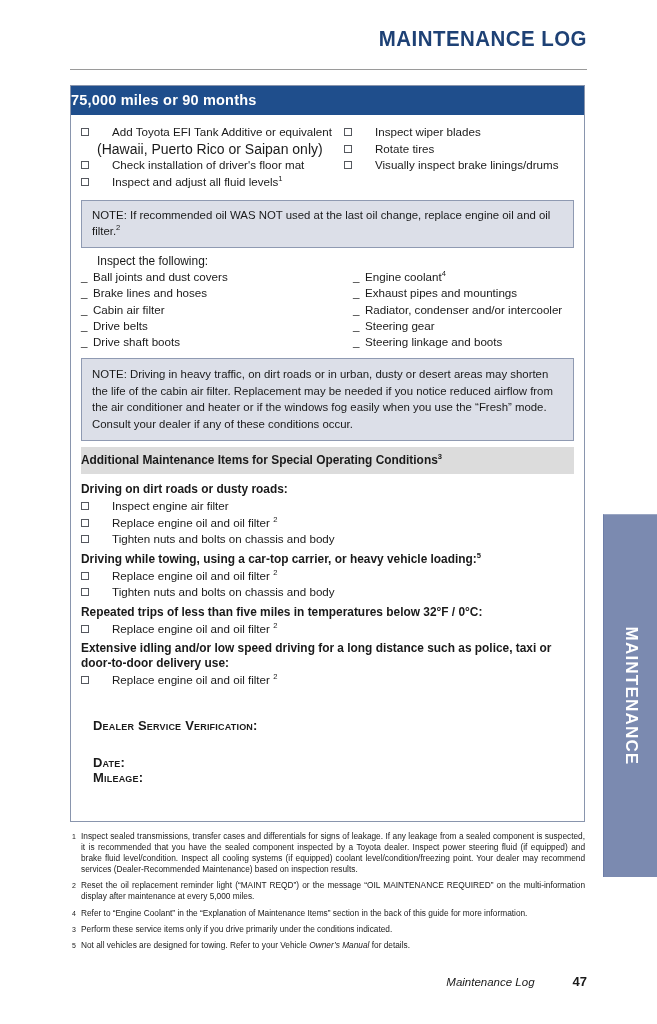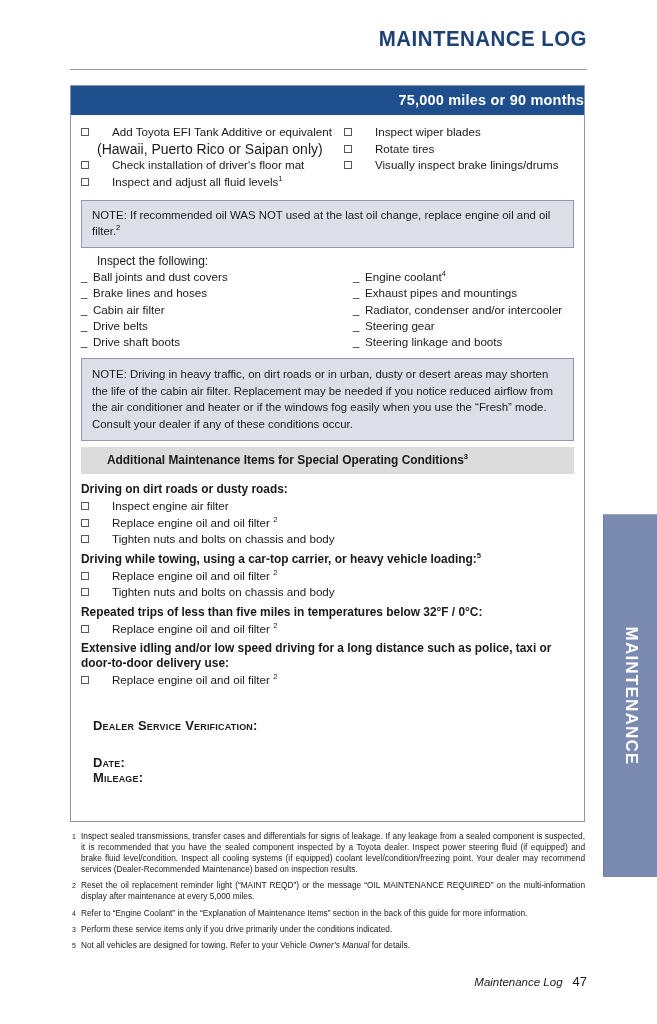--- a/index.html
+++ b/index.html
@@ -52,21 +52,21 @@
     border: 1px solid #8995ad;
     box-sizing: border-box;
     background: #ffffff;
   }
 
   .interval-banner {
     background: #1f4e8c;
     color: #ffffff;
     font-size: 14.5px;
     font-weight: bold;
-    text-align: right;
+    text-align: left;
     padding: 6px 0 7px 0;
     letter-spacing: 0.2px;
   }
 
   .box-inner {
     padding: 8px 10px 0 10px;
   }
 
   
   .check-columns {
@@ -143,21 +143,21 @@
     margin-right: 5px;
     flex: 0 0 auto;
     color: #1a1a1a;
   }
 
   
   .gray-band {
     background: #dcdcdc;
     font-size: 11.9px;
     font-weight: bold;
-    padding: 6px 10px 7px 26px;
+    padding: 6px 10px 7px 0;
     margin: 4px 0 8px 0;
   }
 
   .cond-head {
     font-size: 11.9px;
     font-weight: bold;
     margin: 5px 0 2px 0;
     line-height: 15px;
   }
   .cond-head.first { margin-top: 2px; }
@@ -204,22 +204,23 @@
     top: 974px;
     width: 517px;
     text-align: right;
     font-size: 11.5px;
   }
   .footer-label {
     font-style: italic;
     margin-right: 10px;
   }
   .footer-page {
-    font-weight: normal;
+    font-weight: bold;
     font-size: 13px;
+    margin-left: 28px;
   }
 
   
   .side-tab {
     position: absolute;
     left: 603px;
     top: 514px;
     width: 54px;
     height: 362px;
     background: #7b8ab0;

